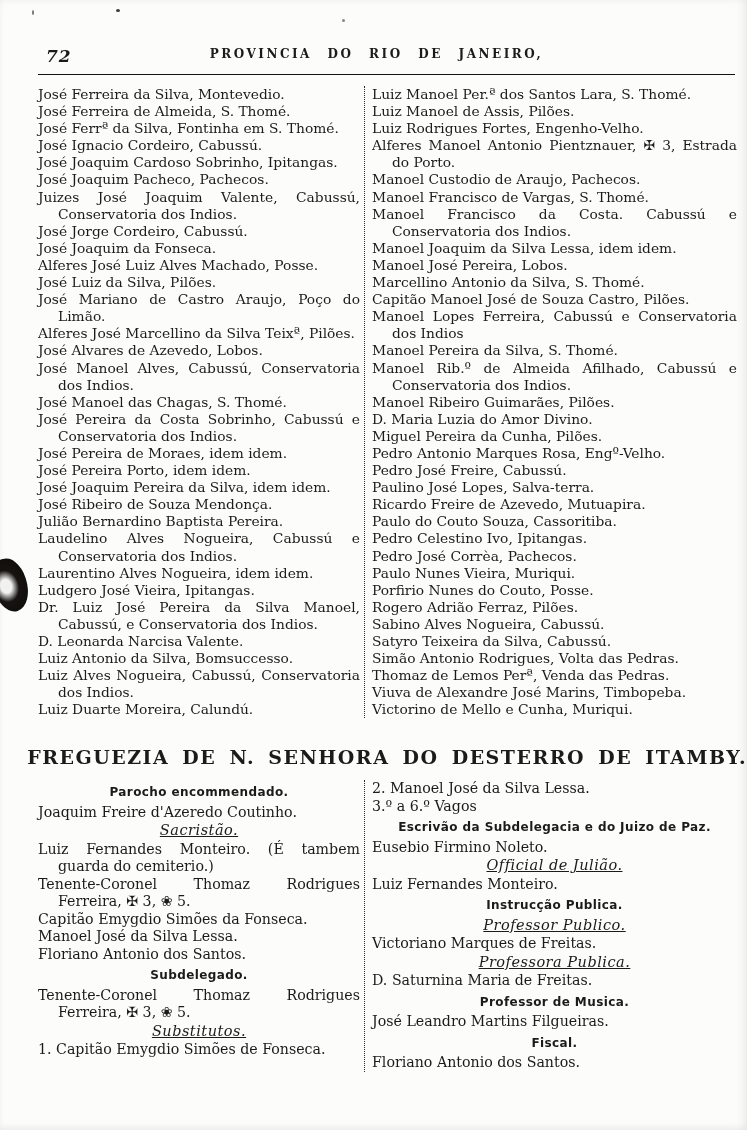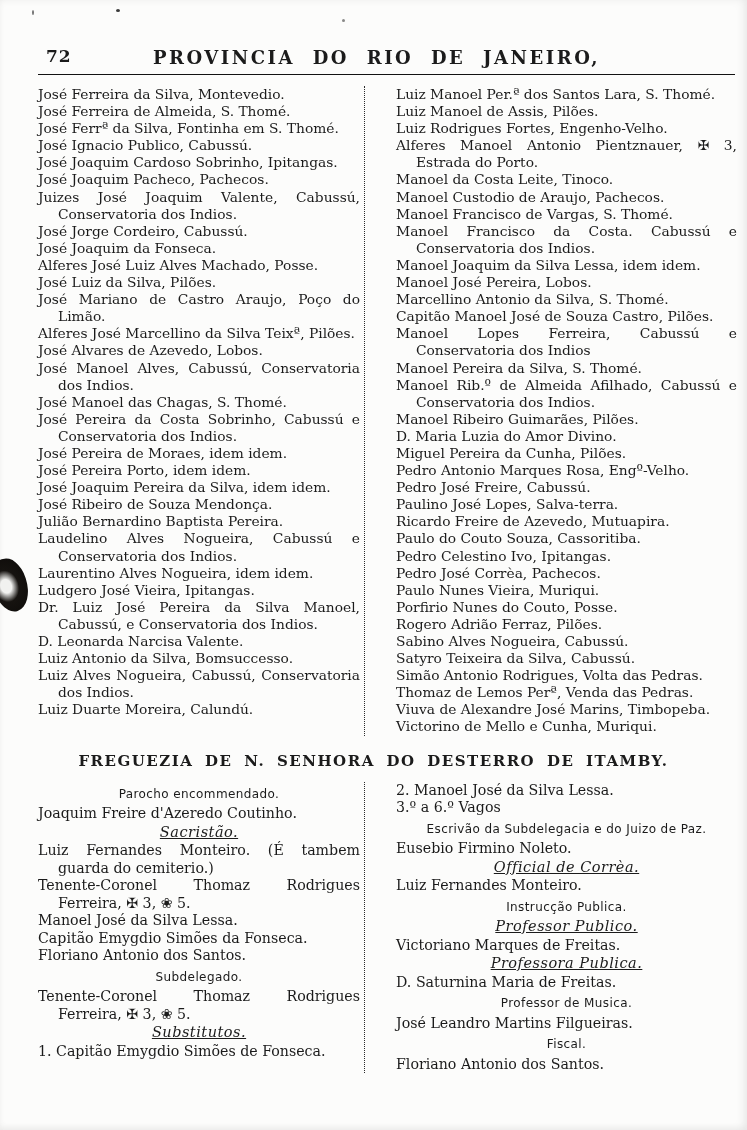--- a/index.html
+++ b/index.html
@@ -13,63 +13,62 @@
   }
   .page{
     position:absolute;inset:0;
     background:#fcfcfb;
     box-shadow:inset -4px 0 8px rgba(0,0,0,0.06), inset 0 -3px 6px rgba(0,0,0,0.04);
   }
   
   .header{position:relative;height:78px;}
   .page-number{
     position:absolute;left:46px;top:46px;
-    font-weight:bold;font-size:17px;letter-spacing:1px;
+    font-weight:bold;font-size:17px;letter-spacing:1px;font-style:italic;
   }
   .running-title{
     position:absolute;left:0;right:0;top:47px;
     text-align:center;
-    font-weight:bold;font-size:18px;
+    font-weight:bold;font-size:12px;
     letter-spacing:2.5px;word-spacing:9px;margin-left:6px;
   }
   .header-rule{
     position:absolute;left:38px;right:12px;top:74px;
     border-top:1.6px solid #121212;
   }
   
   .columns{
     display:flex;
     margin:8px 10px 0 38px;
-    gap:24px;
   }
   .col{line-height:17.1px;font-size:13.8px;}
   .col-left{
     width:322px;flex:0 0 322px;
     padding-right:4px;
     border-right:1px dotted #2a2a2a;
   }
   .col-right{flex:1;padding-left:7px;}
   .entry{
     padding-left:20px;text-indent:-20px;
     text-align:justify;
     white-space:normal;
   }
   
   .section-title{
-    margin-top:16px;
-    text-align:center;
-    font-weight:bold;font-size:15px;
+    margin-top:28px;
+    text-align:right;
+    font-weight:bold;font-size:19px;
     letter-spacing:1.5px;word-spacing:5px;
   }
   .columns.lower{margin-top:12px;}
   .columns.lower .col{line-height:17.5px;font-size:14.2px;}
   .heading-bold{
     text-align:center;
     font-family:"DejaVu Sans","Liberation Sans",sans-serif;
-    font-weight:normal;font-size:12px;
+    font-weight:bold;font-size:12px;
     letter-spacing:.4px;
     margin:4px 0 2px 0;
   }
   .heading-italic{
     text-align:center;
     font-style:italic;font-size:14.5px;
     letter-spacing:.5px;
     margin:1px 0 1px 0;
     text-decoration:underline;
   }
@@ -94,21 +93,21 @@
     <span class="page-number">72</span>
     <div class="running-title">PROVINCIA DO RIO DE JANEIRO,</div>
     <div class="header-rule"></div>
   </div>
 
   <div class="columns upper">
     <div class="col col-left">
         <div class="entry">José Ferreira da Silva, Montevedio.</div>
         <div class="entry">José Ferreira de Almeida, S. Thomé.</div>
         <div class="entry">José Ferrª da Silva, Fontinha em S. Thomé.</div>
-        <div class="entry">José Ignacio Publico, Cabussú.</div>
+        <div class="entry">José Ignacio Cordeiro, Cabussú.</div>
         <div class="entry">José Joaquim Cardoso Sobrinho, Ipitangas.</div>
         <div class="entry">José Joaquim Pacheco, Pachecos.</div>
         <div class="entry">Juizes José Joaquim Valente, Cabussú, Conservatoria dos Indios.</div>
         <div class="entry">José Jorge Cordeiro, Cabussú.</div>
         <div class="entry">José Joaquim da Fonseca.</div>
         <div class="entry">Alferes José Luiz Alves Machado, Posse.</div>
         <div class="entry">José Luiz da Silva, Pilões.</div>
         <div class="entry">José Mariano de Castro Araujo, Poço do Limão.</div>
         <div class="entry">Alferes José Marcellino da Silva Teixª, Pilões.</div>
         <div class="entry">José Alvares de Azevedo, Lobos.</div>
@@ -127,21 +126,20 @@
         <div class="entry">D. Leonarda Narcisa Valente.</div>
         <div class="entry">Luiz Antonio da Silva, Bomsuccesso.</div>
         <div class="entry">Luiz Alves Nogueira, Cabussú, Conservatoria dos Indios.</div>
         <div class="entry">Luiz Duarte Moreira, Calundú.</div>
       </div>
     <div class="col col-right">
         <div class="entry">Luiz Manoel Per.ª dos Santos Lara, S. Thomé.</div>
         <div class="entry">Luiz Manoel de Assis, Pilões.</div>
         <div class="entry">Luiz Rodrigues Fortes, Engenho-Velho.</div>
         <div class="entry">Alferes Manoel Antonio Pientznauer, ✠ 3, Estrada do Porto.</div>
-        <div class="entry">Manoel da Costa Leite, Tinoco.</div>
         <div class="entry">Manoel Custodio de Araujo, Pachecos.</div>
         <div class="entry">Manoel Francisco de Vargas, S. Thomé.</div>
         <div class="entry">Manoel Francisco da Costa. Cabussú e Conservatoria dos Indios.</div>
         <div class="entry">Manoel Joaquim da Silva Lessa, idem idem.</div>
         <div class="entry">Manoel José Pereira, Lobos.</div>
         <div class="entry">Marcellino Antonio da Silva, S. Thomé.</div>
         <div class="entry">Capitão Manoel José de Souza Castro, Pilões.</div>
         <div class="entry">Manoel Lopes Ferreira, Cabussú e Conservatoria dos Indios</div>
         <div class="entry">Manoel Pereira da Silva, S. Thomé.</div>
         <div class="entry">Manoel Rib.º de Almeida Afilhado, Cabussú e Conservatoria dos Indios.</div>
@@ -169,34 +167,34 @@
 
   <div class="section-title">FREGUEZIA DE N. SENHORA DO DESTERRO DE ITAMBY.</div>
 
   <div class="columns lower">
     <div class="col col-left">
         <div class="heading-bold">Parocho encommendado.</div>
         <div class="entry">Joaquim Freire d'Azeredo Coutinho.</div>
         <div class="heading-italic">Sacristão.</div>
         <div class="entry">Luiz Fernandes Monteiro. (É tambem guarda do cemiterio.)</div>
         <div class="entry">Tenente-Coronel Thomaz Rodrigues Ferreira, ✠ 3, ❀ 5.</div>
+        <div class="entry">Capitão Emygdio Simões da Fonseca.</div>
         <div class="entry">Manoel José da Silva Lessa.</div>
-        <div class="entry">Capitão Emygdio Simões da Fonseca.</div>
         <div class="entry">Floriano Antonio dos Santos.</div>
         <div class="heading-bold">Subdelegado.</div>
         <div class="entry">Tenente-Coronel Thomaz Rodrigues Ferreira, ✠ 3, ❀ 5.</div>
         <div class="heading-italic">Substitutos.</div>
         <div class="entry">1.  Capitão Emygdio Simões de Fonseca.</div>
       </div>
     <div class="col col-right">
         <div class="entry">2.  Manoel José da Silva Lessa.</div>
         <div class="entry">3.º a 6.º Vagos</div>
         <div class="heading-bold">Escrivão da Subdelegacia e do Juizo de Paz.</div>
         <div class="entry">Eusebio Firmino Noleto.</div>
-        <div class="heading-italic">Official de Corrèa.</div>
+        <div class="heading-italic">Official de Julião.</div>
         <div class="entry">Luiz Fernandes Monteiro.</div>
         <div class="heading-bold">Instrucção Publica.</div>
         <div class="heading-italic">Professor Publico.</div>
         <div class="entry">Victoriano Marques de Freitas.</div>
         <div class="heading-italic">Professora Publica.</div>
         <div class="entry">D. Saturnina Maria de Freitas.</div>
         <div class="heading-bold">Professor de Musica.</div>
         <div class="entry">José Leandro Martins Filgueiras.</div>
         <div class="heading-bold">Fiscal.</div>
         <div class="entry">Floriano Antonio dos Santos.</div>

